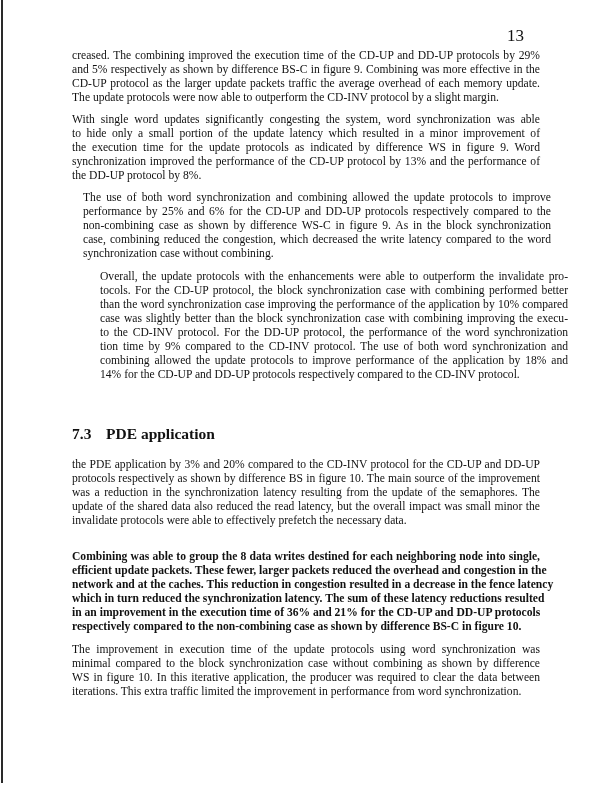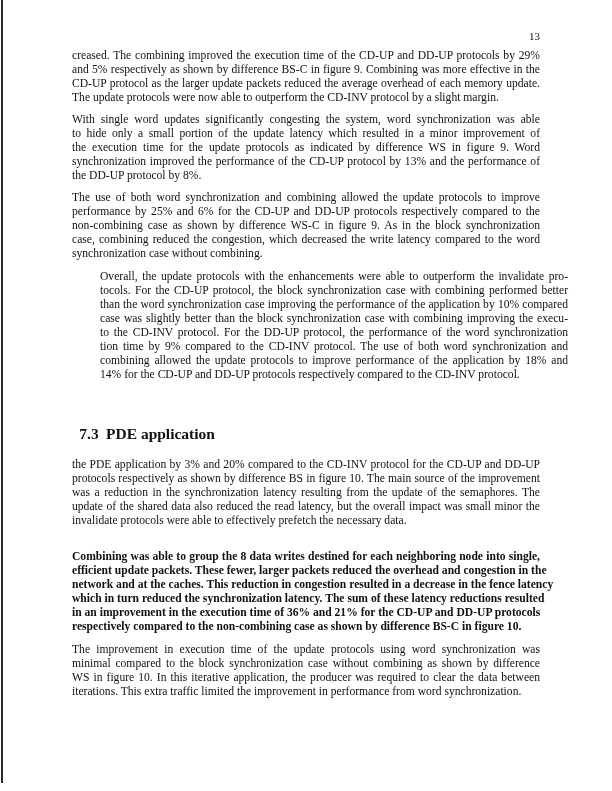--- a/index.html
+++ b/index.html
@@ -1,49 +1,49 @@
 <!DOCTYPE html>
 <html><head>
 <meta charset="utf-8">
 <style>
   html, body { margin: 0; padding: 0; background: #ffffff; }
   body { width: 612px; height: 791px; position: relative; overflow: hidden; }
   .left-rule { position: absolute; left: 1px; top: 0; width: 2px; height: 783px; background: #2a2a2a; }
   .page { position: absolute; left: 72px; top: 0; width: 468px; font-family: "Liberation Serif", "DejaVu Serif", serif; color: #111; }
-  .page-number { position: absolute; right: 0; top: 29px; font-size: 11px; line-height: 14px; }
+  .page-number { position: absolute; right: 16px; top: 29px; font-size: 17px; line-height: 14px; }
   .para { position: absolute; left: 0; width: 468px; font-size: 11.6px; line-height: 14px; }
   .line { display: block; text-align: justify; text-align-last: justify; white-space: nowrap; height: 14px; }
   .line.last { text-align-last: left; }
   .heading { position: absolute; left: 0; top: 425px; font-size: 15.5px; font-weight: bold; line-height: 18px; white-space: nowrap; }
-  .heading .num { display: inline-block; width: 34px; text-align: center; }
+  .heading .num { display: inline-block; width: 34px; }
 </style>
 </head>
 <body>
 
 <div class="left-rule"></div>
 
 <div class="page">
   <div class="page-number">13</div>
 
   <div class="para" style="top:49px;">
     <span class="line">creased. The combining improved the execution time of the CD-UP and DD-UP protocols by 29%</span>
     <span class="line">and 5% respectively as shown by difference BS-C in figure 9. Combining was more effective in the</span>
-    <span class="line">CD-UP protocol as the larger update packets reduced the average overhead of each memory update.</span>
+    <span class="line">CD-UP protocol as the larger update packets traffic the average overhead of each memory update.</span>
     <span class="line last">The update protocols were now able to outperform the CD-INV protocol by a slight margin.</span>
   </div>
 
   <div class="para" style="top:113px;">
     <span class="line">With single word updates significantly congesting the system, word synchronization was able</span>
     <span class="line">to hide only a small portion of the update latency which resulted in a minor improvement of</span>
     <span class="line">the execution time for the update protocols as indicated by difference WS in figure 9. Word</span>
     <span class="line">synchronization improved the performance of the CD-UP protocol by 13% and the performance of</span>
     <span class="line last">the DD-UP protocol by 8%.</span>
   </div>
 
-  <div class="para" style="top:191px;">
+  <div class="para" style="top:191px;margin-left:11px;">
     <span class="line">The use of both word synchronization and combining allowed the update protocols to improve</span>
     <span class="line">performance by 25% and 6% for the CD-UP and DD-UP protocols respectively compared to the</span>
     <span class="line">non-combining case as shown by difference WS-C in figure 9. As in the block synchronization</span>
     <span class="line">case, combining reduced the congestion, which decreased the write latency compared to the word</span>
     <span class="line last">synchronization case without combining.</span>
   </div>
 
   <div class="para" style="top:270px;margin-left:28px;">
     <span class="line">Overall, the update protocols with the enhancements were able to outperform the invalidate pro-</span>
     <span class="line">tocols. For the CD-UP protocol, the block synchronization case with combining performed better</span>

